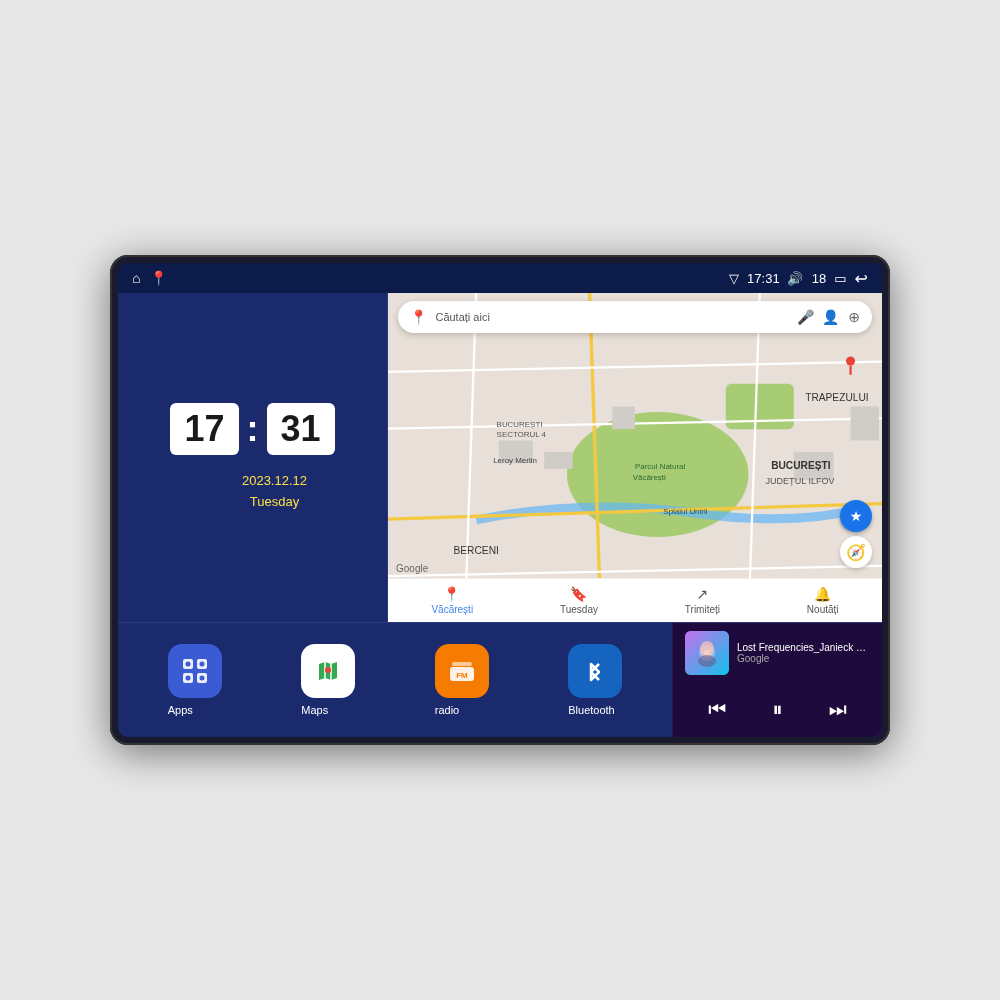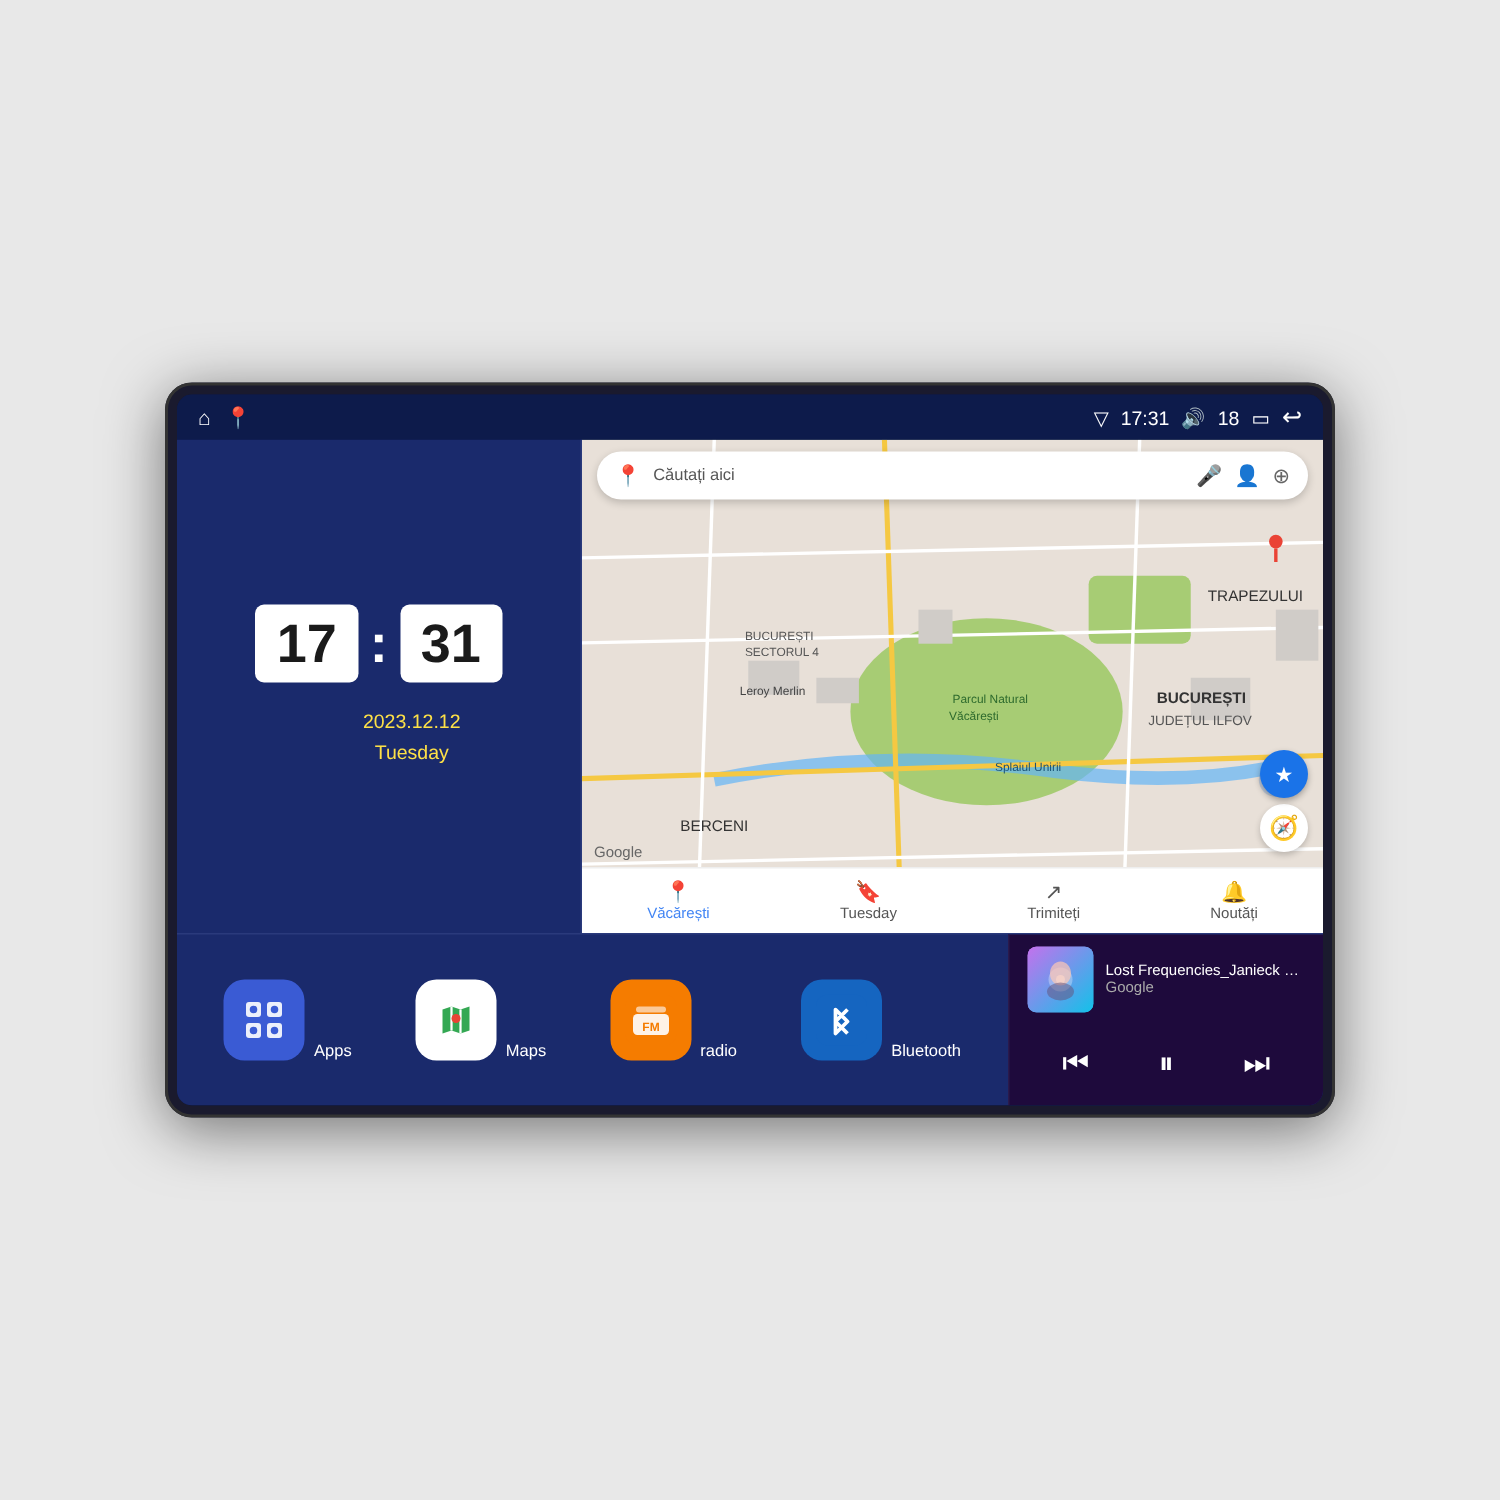--- a/index.html
+++ b/index.html
@@ -209,22 +209,22 @@
     
     .app-icons-area {
       flex: 1;
       display: flex;
       align-items: center;
       justify-content: space-around;
       padding: 0 10px;
     }
     .app-icon-item {
       display: flex;
-      flex-direction: row;
-      align-items: flex-end;
+      flex-direction: column;
+      align-items: flex-start;
       gap: 6px;
       cursor: pointer;
     }
     .app-icon-bubble {
       width: 54px;
       height: 54px;
       border-radius: 14px;
       display: flex;
       align-items: center;
       justify-content: center;

